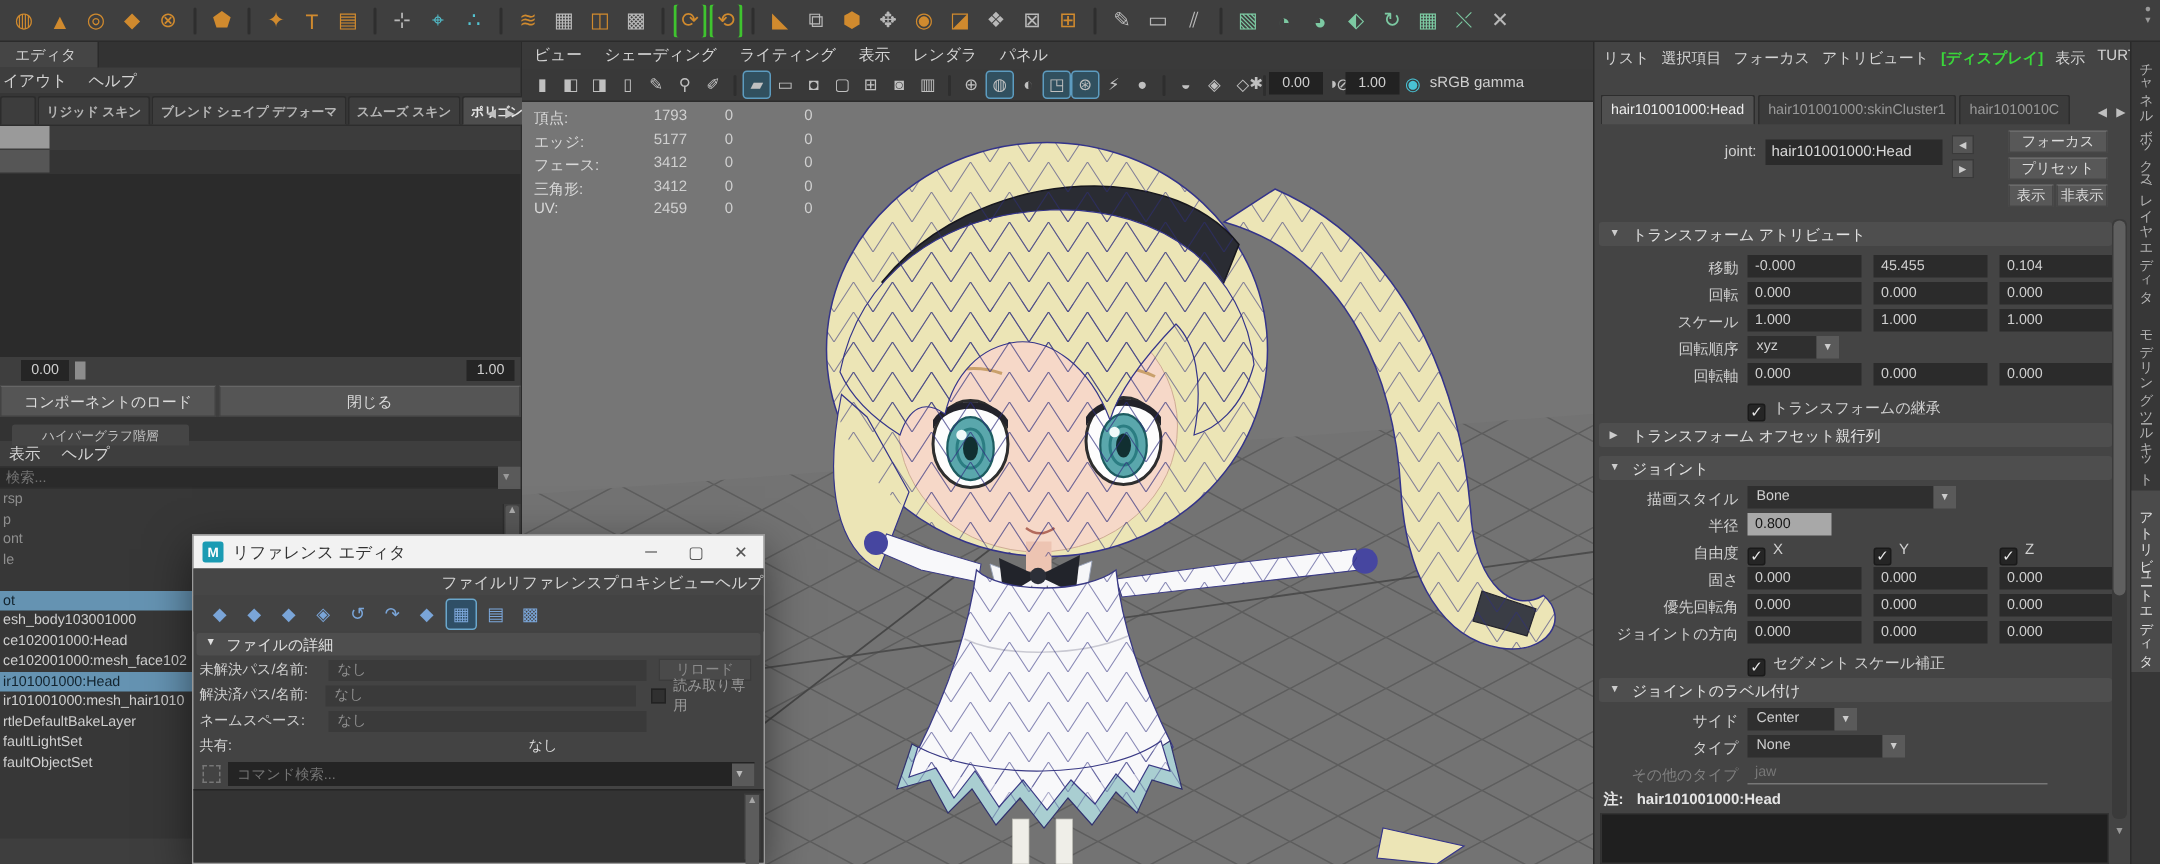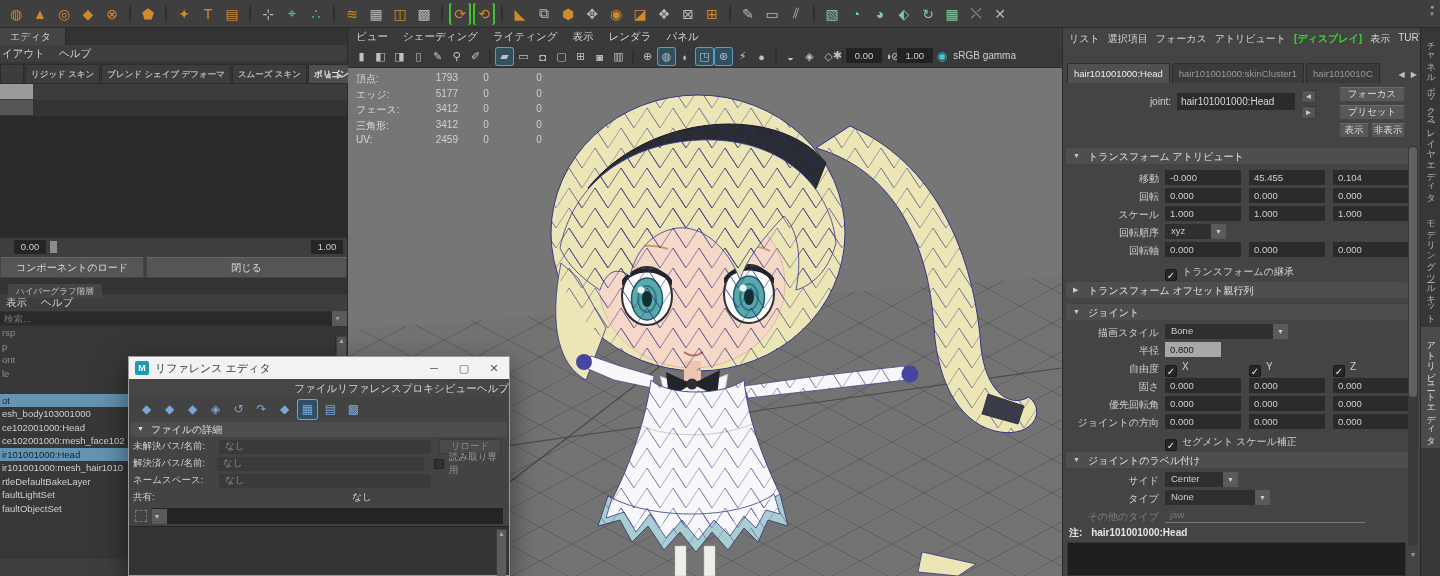--- a/index.html
+++ b/index.html
@@ -32,21 +32,21 @@
   .ce-hdrrow2 { height:16px; background:#343434; display:flex; }
   .ce-hdrrow2 .cell { width:33px; height:15px; background:#565656; }
   .ce-sheet { height:122px; background:#2b2b2b; }
   .ce-range { height:19px; background:#3e3e3e; position:relative; }
   .ce-range .val { position:absolute; top:2px; width:32px; height:14px; background:#252525; color:#cfcfcf; font-size:9.5px; text-align:center; line-height:14px; }
   .ce-range .vmin { left:14px; } .ce-range .vmax { right:4px; }
   .ce-range .handle { position:absolute; left:50px; top:3px; width:7px; height:12px; background:#8d8d8d; }
   .ce-buttons { height:21px; display:flex; gap:2px; }
   .ce-buttons button { flex:1; background:#555; border:1px solid #434343; border-top-color:#666; color:#dcdcdc; font-size:10px; font-family:inherit; }
   .hg-strip { height:16px; background:#333; padding-top:2px; }
-  .hg-tab { display:inline-block; margin-left:8px; height:14px; background:#454545; color:#c4c4c4; font-size:8.5px; padding:2px 8px 0; border-radius:2px 2px 0 0; }
+  .hg-tab { display:inline-block; margin-left:8px; height:14px; background:#454545; color:#c4c4c4; font-size:8.5px; padding:2px 20px 0; border-radius:2px 2px 0 0; }
   .hg-menus { height:17px; display:flex; gap:14px; padding:2px 0 0 6px; background:#3e3e3e; }
   .hg-search { height:15px; background:#2a2a2a; border-top:1px solid #303030; border-bottom:1px solid #303030; display:flex; align-items:center; }
   .hg-search input { flex:1; background:transparent; border:0; outline:0; color:#8a8a8a; font-size:9.5px; padding-left:4px; font-family:inherit; }
   .hg-search .dda { font-size:7px; color:#9a9a9a; padding-right:4px; }
   .hg-list { position:relative; height:233px; background:#373737; overflow:hidden; }
   .hgitem { height:13.5px; line-height:13.5px; font-size:9.5px; color:#cfcfcf; padding-left:2px; white-space:nowrap; }
   .hgitem.dim { color:#8f8f8f; }
   .hgitem.selected { background:#6593b2; color:#13242f; }
   .hg-scroll { position:absolute; right:0; top:308px; bottom:0; width:12px; background:#404040; border-left:1px solid #2e2e2e; }
   .hg-scroll .thumb { margin:1px; height:40px; background:#585858; border-radius:2px; font-size:7px; color:#aaa; text-align:center; }
@@ -519,21 +519,21 @@
     <div class="arow" style="top:236px;">
       <span class="dofitem" style="left:102px;"><span class="chk"></span><span class="clbl">トランスフォームの継承</span></span>
     </div>
 
     <div class="sec" style="top:276px;">ジョイント</div>
     <div class="sec closed" style="top:254px;">トランスフォーム オフセット親行列</div>
 
     <div class="arow" style="top:296px;">
       <span class="albl">描画スタイル</span>
       <span class="dd" style="left:102px;">
-        <span class="ddv" style="width:108px;">Bone</span>
+        <span class="ddv" style="width:124px;">Bone</span>
         <span class="dda">▼</span>
       </span>
     </div>
     <div class="arow" style="top:314px;">
       <span class="albl">半径</span>
       <input class="afld f1 lit" value="0.800" style="">
     </div>
     <div class="arow" style="top:332px;">
       <span class="albl">自由度</span>
       <span class="dofitem" style="left:102px;"><span class="chk"></span><span class="clbl">X</span></span>
@@ -647,20 +647,21 @@
       <span class="rlbl">ネームスペース:</span>
       <input class="rfld" value="なし" style="">
     </div>
     <div class="rw-row">
       <span class="rlbl">共有:</span>
       <span class="shval">なし</span>
     </div>
     <div class="rw-cmd">
       <span class="cicon"></span>
       <span class="cfld">
+        <input placeholder="コマンド検索..." style="">
         <span class="dda">▼</span>
       </span>
     </div>
     <div class="rw-list">
       <div class="sbar">
           <div class="sthumb">▲</div>
         </div>
     </div>
   </div>
 

